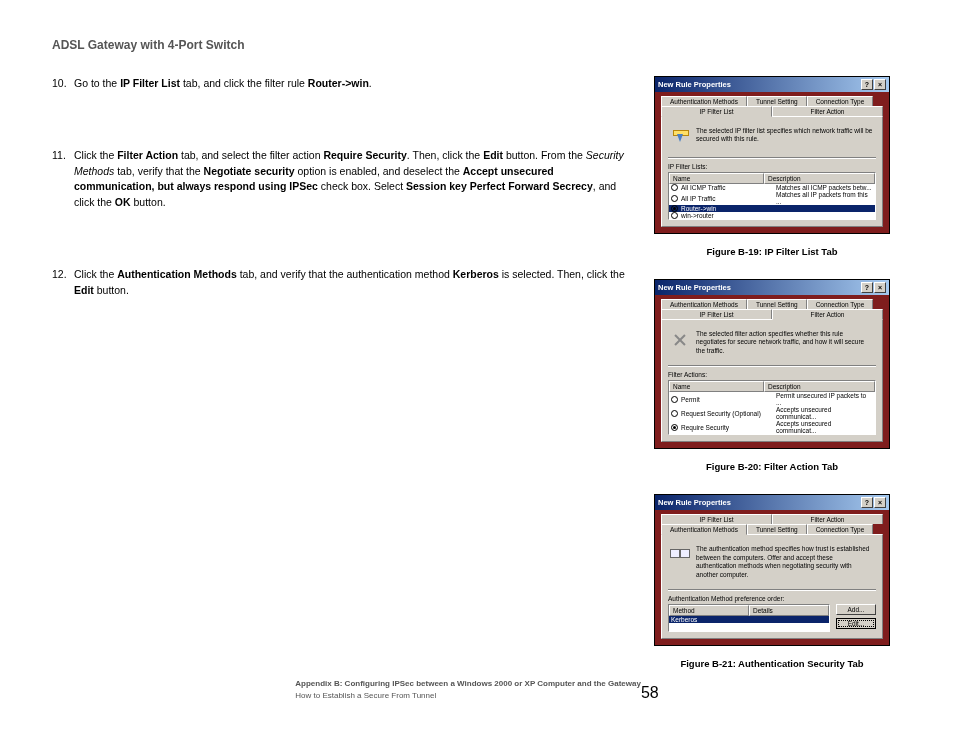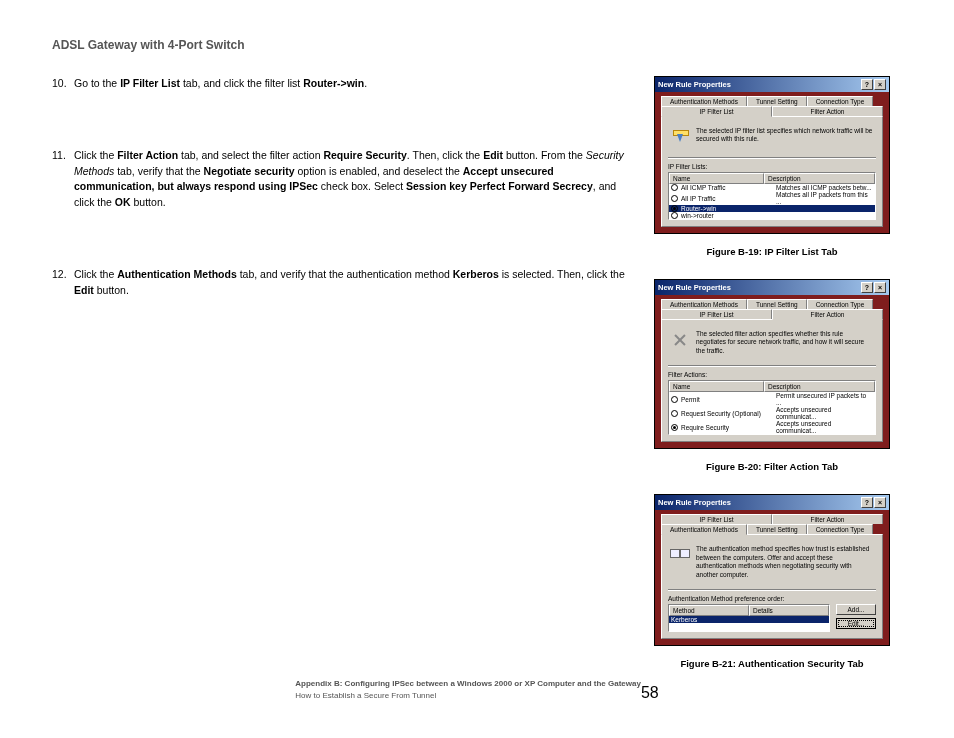--- a/index.html
+++ b/index.html
@@ -60,21 +60,21 @@
 
 <div class="page">
   <div class="header">ADSL Gateway with 4-Port Switch</div>
 
   <div class="content">
     <div class="left-col">
 
       <div class="step">
         <div class="step-num">10.</div>
         <div class="step-text">
-          <span>Go to the </span><b>IP Filter List</b><span> tab, and click the filter list </span><b>Router-&gt;win</b><span>.</span>
+          <span>Go to the </span><b>IP Filter List</b><span> tab, and click the filter rule </span><b>Router-&gt;win</b><span>.</span>
         </div>
       </div>
 
       <div class="step">
         <div class="step-num">11.</div>
         <div class="step-text">
           <span>Click the </span><b>Filter Action</b><span> tab, and select the filter action </span><b>Require Security</b><span>. Then, click the </span><b>Edit</b><span> button. From the </span><i>Security Methods</i><span> tab, verify that the </span><b>Negotiate security</b><span> option is enabled, and deselect the </span><b>Accept unsecured communication, but always respond using IPSec</b><span> check box. Select </span><b>Session key Perfect Forward Secrecy</b><span>, and click the </span><b>OK</b><span> button.</span>
         </div>
       </div>
 

